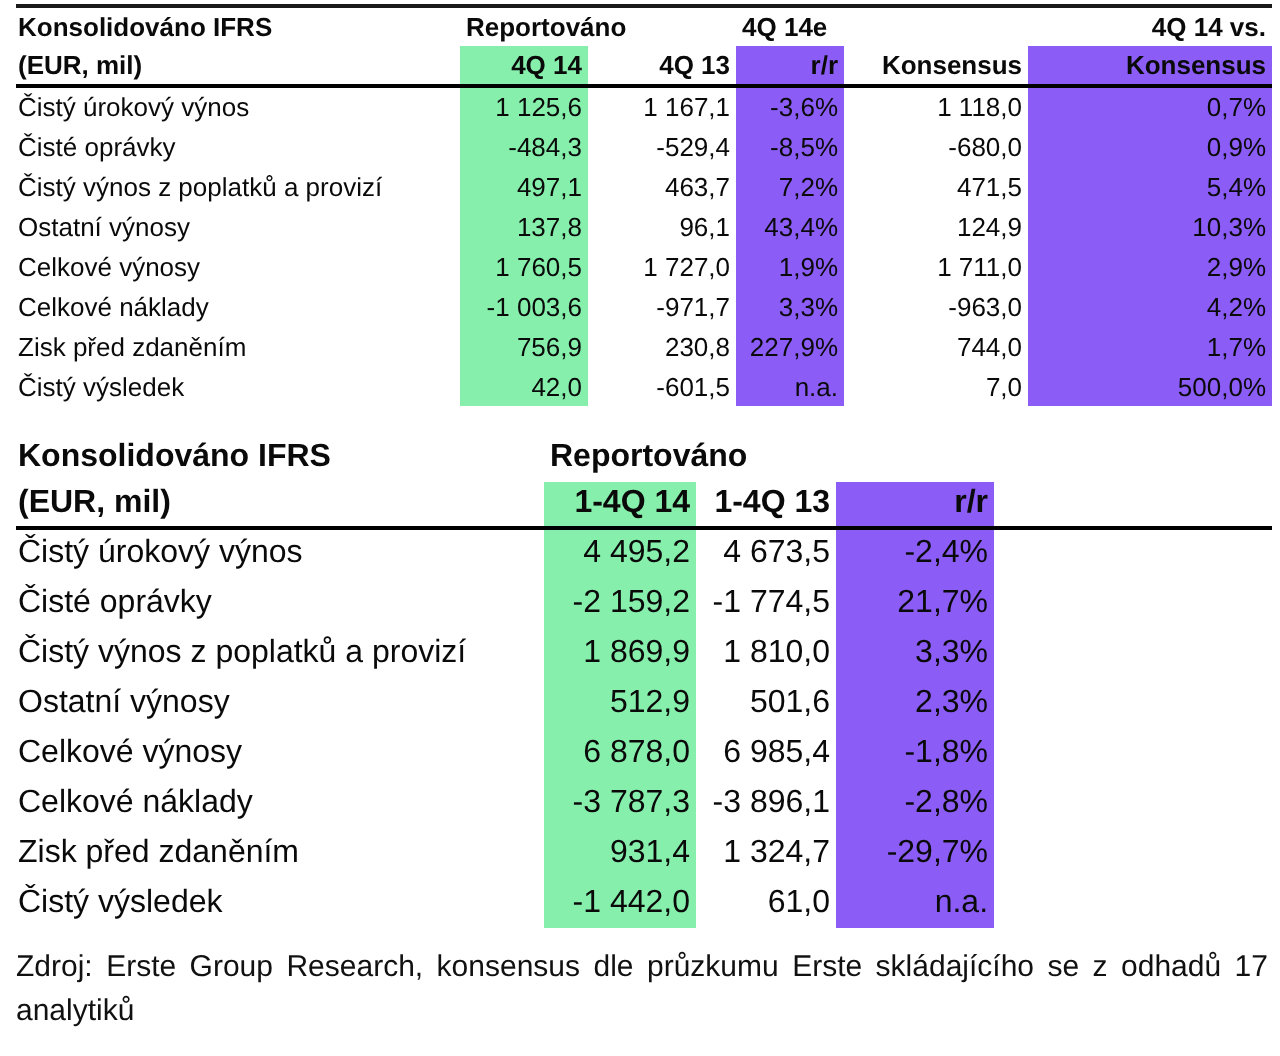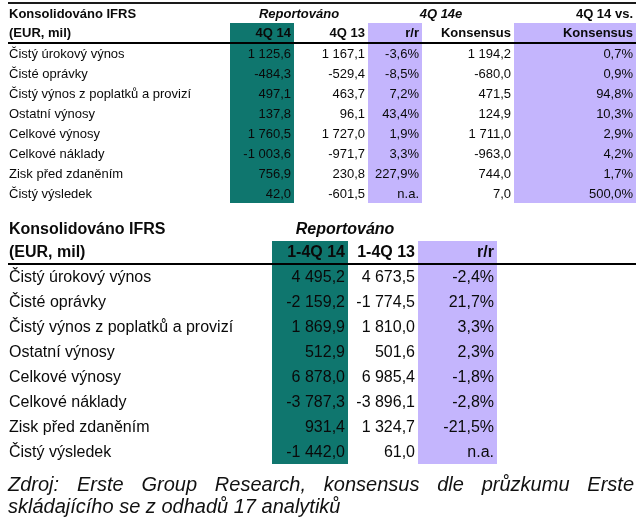--- a/index.html
+++ b/index.html
@@ -27,42 +27,41 @@
   }
   td, th {
     padding: 1px 3px;
     white-space: nowrap;
     overflow: hidden;
     font-weight: normal;
     text-align: right;
     vertical-align: middle;
   }
   .lbl { text-align: left; padding-left: 1px; }
-  .ctr { text-align: center; font-style: italic; }
+  .ctr { text-align: left; }
   .bold { font-weight: bold; }
-  .c-gray { background: #0f766e; }
-  .c-blue { background: #c4b5fd; }
+  .c-gray { background: #86efac; }
+  .c-blue { background: #8b5cf6; }
 
   
   .t1 { font-size: 13px; border-top: 2px solid #1a1a1a; }
   .t1 tr { height: 20px; }
   .t1 .hdr2 td { border-bottom: 2.5px solid #000; }
 
   
   .t2 { font-size: 16px; margin-top: 14px; }
   .t2 tr.h1 { height: 24px; }
   .t2 tr.h2 { height: 23px; }
   .t2 tr.d  { height: 25px; }
   .t2 .hdr2 td { border-bottom: 2.5px solid #000; }
 
   .src {
     width: 626px;
     margin-top: 9px;
-    font-size: 20px;
-    font-style: italic;
+    font-size: 15px;
     line-height: 22px;
     text-align: justify;
     color: #111;
   }
 </style>
 </head>
 <body>
 
 <div class="page">
 
@@ -88,38 +87,38 @@
         <td class="bold">4Q 13</td>
         <td class="bold c-blue">r/r</td>
         <td class="bold">Konsensus</td>
         <td class="bold c-blue">Konsensus</td>
       </tr>
       <tr>
         <td class="lbl">Čistý úrokový výnos</td>
         <td class="c-gray">1 125,6</td>
         <td>1 167,1</td>
         <td class="c-blue">-3,6%</td>
-        <td>1 194,2</td>
+        <td>1 118,0</td>
         <td class="c-blue">0,7%</td>
       </tr>
       <tr>
         <td class="lbl">Čisté oprávky</td>
         <td class="c-gray">-484,3</td>
         <td>-529,4</td>
         <td class="c-blue">-8,5%</td>
         <td>-680,0</td>
         <td class="c-blue">0,9%</td>
       </tr>
       <tr>
         <td class="lbl">Čistý výnos z poplatků a provizí</td>
         <td class="c-gray">497,1</td>
         <td>463,7</td>
         <td class="c-blue">7,2%</td>
         <td>471,5</td>
-        <td class="c-blue">94,8%</td>
+        <td class="c-blue">5,4%</td>
       </tr>
       <tr>
         <td class="lbl">Ostatní výnosy</td>
         <td class="c-gray">137,8</td>
         <td>96,1</td>
         <td class="c-blue">43,4%</td>
         <td>124,9</td>
         <td class="c-blue">10,3%</td>
       </tr>
       <tr>
@@ -218,21 +217,21 @@
         <td class="lbl">Celkové náklady</td>
         <td class="c-gray">-3 787,3</td>
         <td>-3 896,1</td>
         <td class="c-blue">-2,8%</td>
         <td></td>
       </tr>
       <tr class="d">
         <td class="lbl">Zisk před zdaněním</td>
         <td class="c-gray">931,4</td>
         <td>1 324,7</td>
-        <td class="c-blue">-21,5%</td>
+        <td class="c-blue">-29,7%</td>
         <td></td>
       </tr>
       <tr class="d">
         <td class="lbl">Čistý výsledek</td>
         <td class="c-gray">-1 442,0</td>
         <td>61,0</td>
         <td class="c-blue">n.a.</td>
         <td></td>
       </tr>
     </tbody>

